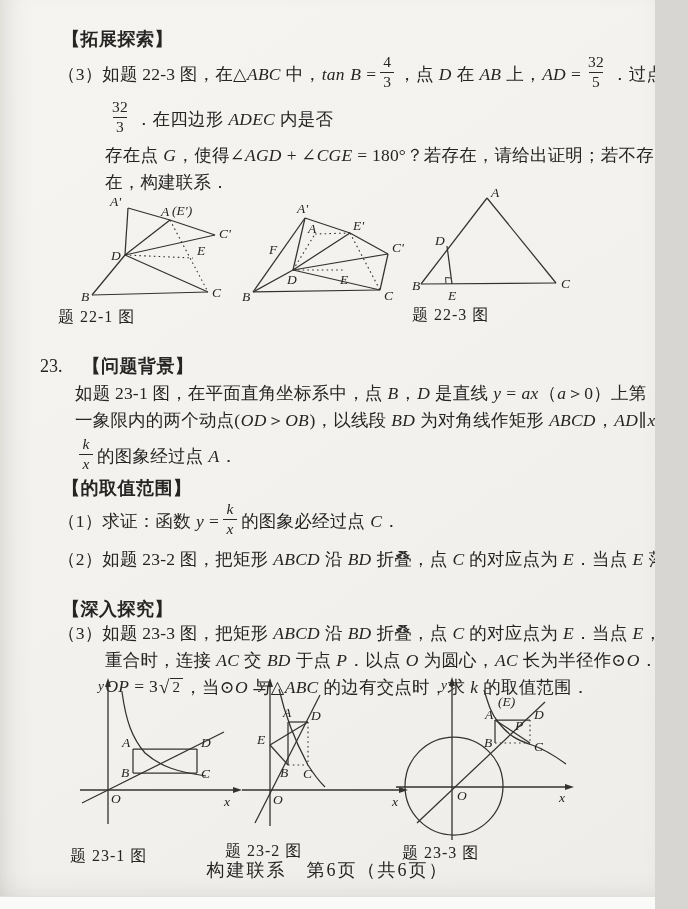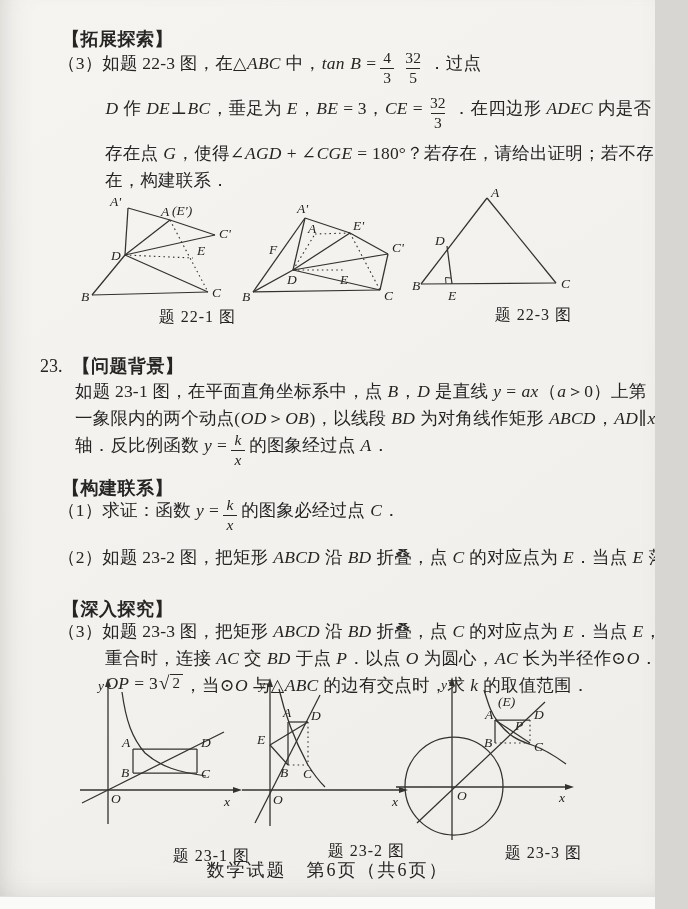--- a/index.html
+++ b/index.html
@@ -8,32 +8,32 @@
     position:relative;width:655px;height:909px;overflow:hidden;
     background:linear-gradient(145deg,#f5f4f1 0%,#f2f1ee 55%,#eeedea 100%);
     color:#262524;
     font-family:"Liberation Serif","DejaVu Serif",serif;
     box-shadow:inset 0 -26px 34px -26px rgba(110,104,94,.38), inset 26px 0 34px -30px rgba(110,104,94,.30);
     padding-left:12px;
   }
   .bottom-edge{position:absolute;left:0;right:0;bottom:0;height:13px;background:#fafaf8;border-top:1px solid #e2e0db}
   .abs{position:absolute}
   .sec-header{font-weight:bold;font-size:18px;letter-spacing:.5px;white-space:nowrap}
-  .problem-num{font-size:18px;margin-right:10px}
-  .mline{display:flex;font-size:17.5px;letter-spacing:.2px;white-space:nowrap;min-height:27px}
+  .problem-num{font-size:18px;margin-right:20px}
+  .mline{display:flex;align-items:center;font-size:17.5px;letter-spacing:.2px;white-space:nowrap;min-height:27px}
   .mline.tall{min-height:45px}
   .mline.indent{padding-left:47px}
   .mline i{font-style:italic;padding:0 .5px}
   .frac{display:inline-flex;flex-direction:column;align-items:center;line-height:1.08;font-size:15.5px;margin:0 4px;transform:translateY(-1px)}
   .fnum{padding:0 3px 1px}
   .fden{border-top:1.4px solid #2a2928;padding:1px 3px 0}
   .root{display:inline-flex;align-items:flex-start;margin:0 1px}
   .rsign{font-size:19px;line-height:1.05}
   .rval{border-top:1.3px solid #2a2928;padding:0 3px;font-size:15px;margin-top:1px}
-  .caption{font-size:16px;text-align:right;letter-spacing:1px;white-space:nowrap}
+  .caption{font-size:16px;text-align:left;letter-spacing:1px;white-space:nowrap}
   .footer{position:absolute;left:0;right:0;top:858px;text-align:center;font-size:18px;letter-spacing:2px}
   svg{overflow:visible}
   svg line,svg path,svg polyline,svg circle{stroke:#34322f;fill:none}
   svg .solid{stroke-width:1.25}
   svg .dot{stroke-width:1.1;stroke-dasharray:1.6 3.2}
   svg .axis{stroke-width:1.3}
   svg .arrow{fill:#34322f;stroke:none}
   svg text{font-family:"Liberation Serif","DejaVu Serif",serif;font-style:italic;font-size:13.5px;fill:#262524;stroke:none}
 </style>
 </head>
@@ -43,28 +43,28 @@
 
   <div class="abs sec-header" style="left:62px;top:27px">【拓展探索】</div>
 
   <div class="abs" style="left:58px;top:51px">
     <div class="mline tall">
         <span>（3）如题 22-3 图，在△<i>ABC</i> 中，<i>tan</i> <i>B</i> = </span>
         <span class="frac">
           <span class="fnum">4</span>
           <span class="fden">3</span>
         </span>
+        <span>，点 <i>D</i> 在 <i>AB</i> 上，<i>AD</i> = </span>
         <span class="frac">
           <span class="fnum">32</span>
           <span class="fden">5</span>
         </span>
         <span>．过点</span>
       </div>
     <div class="mline tall indent">
-        <span><i>D</i> 作 <i>DE</i>⊥<i>BC</i>，垂足为 <i>E</i>，<i>BE</i> = 3，<i>CE</i> = </span>
         <span class="frac">
           <span class="fnum">32</span>
           <span class="fden">3</span>
         </span>
         <span>．在四边形 <i>ADEC</i> 内是否</span>
       </div>
     <div class="mline indent">
         <span>存在点 <i>G</i>，使得∠<i>AGD</i> + ∠<i>CGE</i> = 180°？若存在，请给出证明；若不存</span>
       </div>
     <div class="mline indent">
@@ -146,30 +146,29 @@
   </div>
 
   <div class="abs" style="left:75px;top:379px">
     <div class="mline">
         <span>如题 23-1 图，在平面直角坐标系中，点 <i>B</i>，<i>D</i> 是直线 <i>y</i> = <i>ax</i>（<i>a</i>＞0）上第</span>
       </div>
     <div class="mline">
         <span>一象限内的两个动点(<i>OD</i>＞<i>OB</i>)，以线段 <i>BD</i> 为对角线作矩形 <i>ABCD</i>，<i>AD</i>∥<i>x</i></span>
       </div>
     <div class="mline tall">
-        <span>轴．反比例函数 <i>y</i> = </span>
         <span class="frac">
           <span class="fnum"><i>k</i></span>
           <span class="fden"><i>x</i></span>
         </span>
         <span> 的图象经过点 <i>A</i>．</span>
       </div>
   </div>
 
-  <div class="abs sec-header" style="left:62px;top:476px">【构建联系】</div>
+  <div class="abs sec-header" style="left:62px;top:476px">【的取值范围】</div>
 
   <div class="abs" style="left:58px;top:498px">
     <div class="mline tall">
         <span>（1）求证：函数 <i>y</i> = </span>
         <span class="frac">
           <span class="fnum"><i>k</i></span>
           <span class="fden"><i>x</i></span>
         </span>
         <span> 的图象必经过点 <i>C</i>．</span>
       </div>
@@ -269,16 +268,16 @@
     <text x="65" y="124">O</text>
     <text x="93" y="43">A</text>
     <text x="106" y="30">(E)</text>
     <text x="142" y="43">D</text>
     <text x="92" y="71">B</text>
     <text x="142" y="75">C</text>
     <text x="123" y="54">P</text>
   </svg>
   <div class="abs caption" style="left:402px;top:843px;width:180px">题 23-3 图</div>
 
-  <div class="footer">数学试题　第6页（共6页）</div>
+  <div class="footer">构建联系　第6页（共6页）</div>
 
   <div class="bottom-edge"></div>
 </div>
 
 </body></html>

